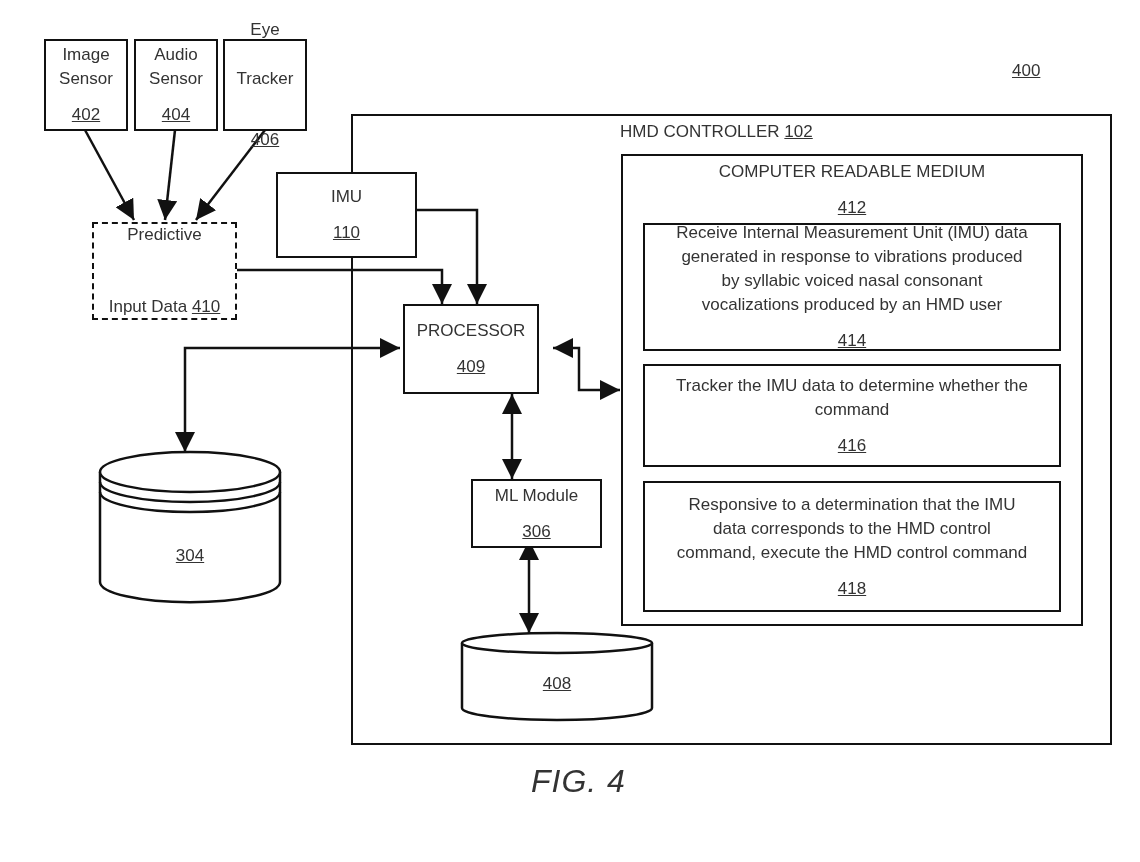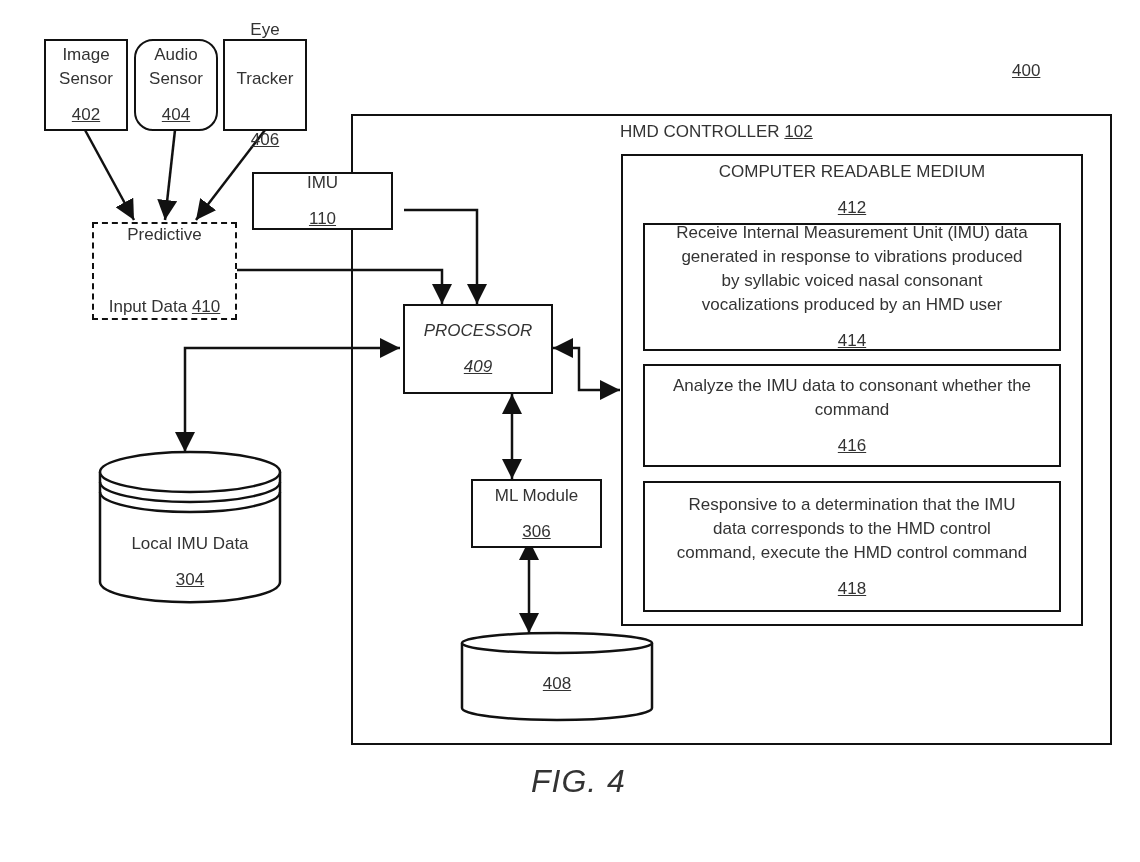--- a/index.html
+++ b/index.html
@@ -57,21 +57,21 @@
   </g>
 </svg>
 
 <div class="lbl ref" style="left:1012px; top:47px;">400</div>
 
 <div class="box" style="left:44px; top:39px; width:84px; height:92px;">
   <span>Image</span>
   <span>Sensor</span>
   <span class="ref">402</span>
 </div>
-<div class="box" style="left:134px; top:39px; width:84px; height:92px;border-radius:19px;">
+<div class="box" style="left:134px; top:39px; width:84px; height:92px;">
   <span>Audio</span>
   <span>Sensor</span>
   <span class="ref">404</span>
 </div>
 <div class="box" style="left:223px; top:39px; width:84px; height:92px;gap:25px;">
   <span>Eye</span>
   <span>Tracker</span>
   <span class="ref">406</span>
 </div>
 
@@ -82,32 +82,31 @@
     <span class="ref">410</span>
   </span>
 </div>
 
 <div class="container" style="left:351px; top:114px; width:761px; height:631px;"></div>
 <div class="lbl" style="left:620px; top:120px;">
   <span>HMD CONTROLLER</span>
   <span class="ref">102</span>
 </div>
 
-<div class="box" style="left:252px; top:172px; width:141px; height:58px;text-align:right;">
+<div class="box" style="left:276px; top:172px; width:141px; height:86px;text-align:right;">
   <span>IMU</span>
   <span class="ref">110</span>
 </div>
 
-<div class="box" style="left:403px; top:304px; width:150px; height:90px;font-style:italic;">
+<div class="box" style="left:403px; top:304px; width:136px; height:90px;">
   <span>PROCESSOR</span>
   <span class="ref">409</span>
 </div>
 
 <div class="lbl" style="left:100px; top:532px; width:180px;">
-  <div>Local IMU Data</div>
   <div class="ref">304</div>
 </div>
 
 <div class="box" style="left:471px; top:479px; width:131px; height:69px;">
   <span>ML Module</span>
   <span class="ref">306</span>
 </div>
 
 <div class="lbl" style="left:462px; top:660px; width:190px;">
   <div class="ref">408</div>
@@ -121,21 +120,21 @@
 
 <div class="box" style="left:643px; top:223px; width:418px; height:128px;align-items:center;">
   <span>Receive Internal Measurement Unit (IMU) data</span>
   <span>generated in response to vibrations produced</span>
   <span>by syllabic voiced nasal consonant</span>
   <span>vocalizations produced by an HMD user</span>
   <span class="ref">414</span>
 </div>
 
 <div class="box" style="left:643px; top:364px; width:418px; height:103px;">
-  <span>Analyze the IMU data to consonant whether the</span>
+  <span>Tracker the IMU data to determine whether the</span>
   <span>command</span>
   <span class="ref">416</span>
 </div>
 
 <div class="box" style="left:643px; top:481px; width:418px; height:131px;">
   <span>Responsive to a determination that the IMU</span>
   <span>data corresponds to the HMD control</span>
   <span>command, execute the HMD control command</span>
   <span class="ref">418</span>
 </div>

